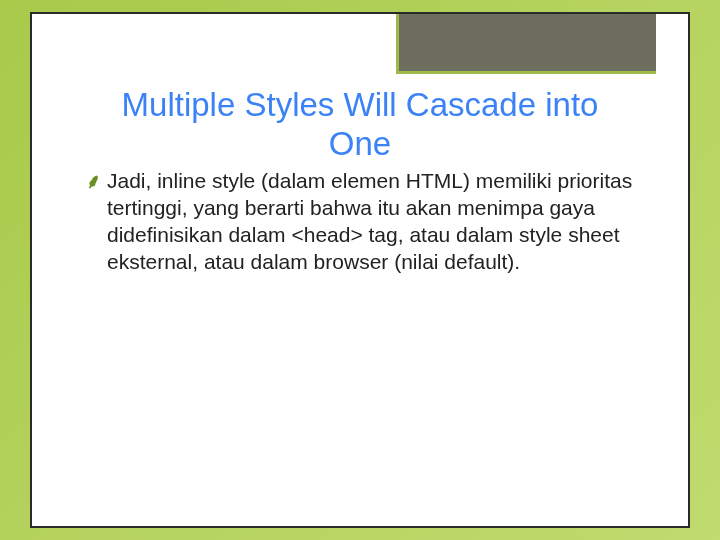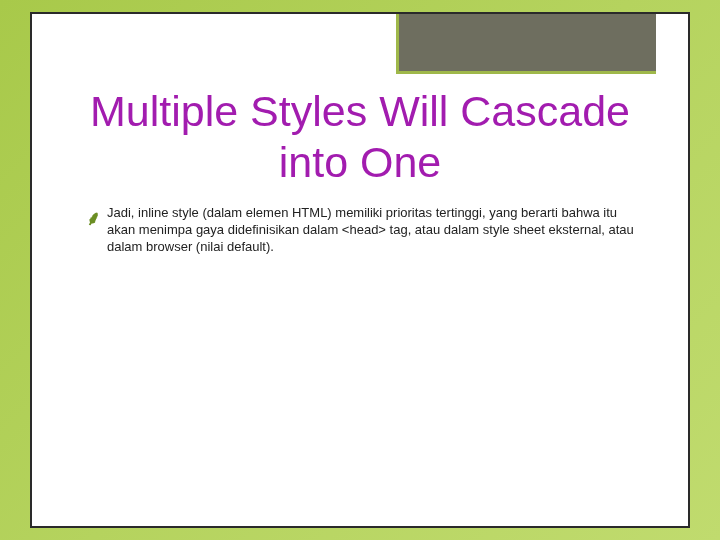--- a/index.html
+++ b/index.html
@@ -27,42 +27,42 @@
     width: 260px;
     height: 60px;
     background: #6e6e5f;
     border-left: 3px solid #9fb84a;
     border-bottom: 3px solid #9fb84a;
   }
   .content {
     padding: 72px 54px 0 54px;
   }
   .slide-title {
-    font-size: 43px;
+    font-size: 33px;
     font-weight: 400;
-    color: #a21caf;
+    color: #3b82f6;
     text-align: center;
     line-height: 1.18;
-    margin-bottom: 18px;
+    margin-bottom: 4px;
   }
   .body-block {
     display: flex;
     align-items: flex-start;
     gap: 6px;
   }
   .bullet {
     font-size: 20px;
     color: #6b8e23;
     font-weight: bold;
     line-height: 1.3;
     flex-shrink: 0;
     font-family: "Segoe Script", cursive;
   }
   .body-text {
-    font-size: 13px;
+    font-size: 21px;
     color: #222;
     line-height: 1.28;
   }
 </style>
 </head>
 <body>
 
 <div class="slide-card">
   <div class="corner-box"></div>
   <div class="content">

